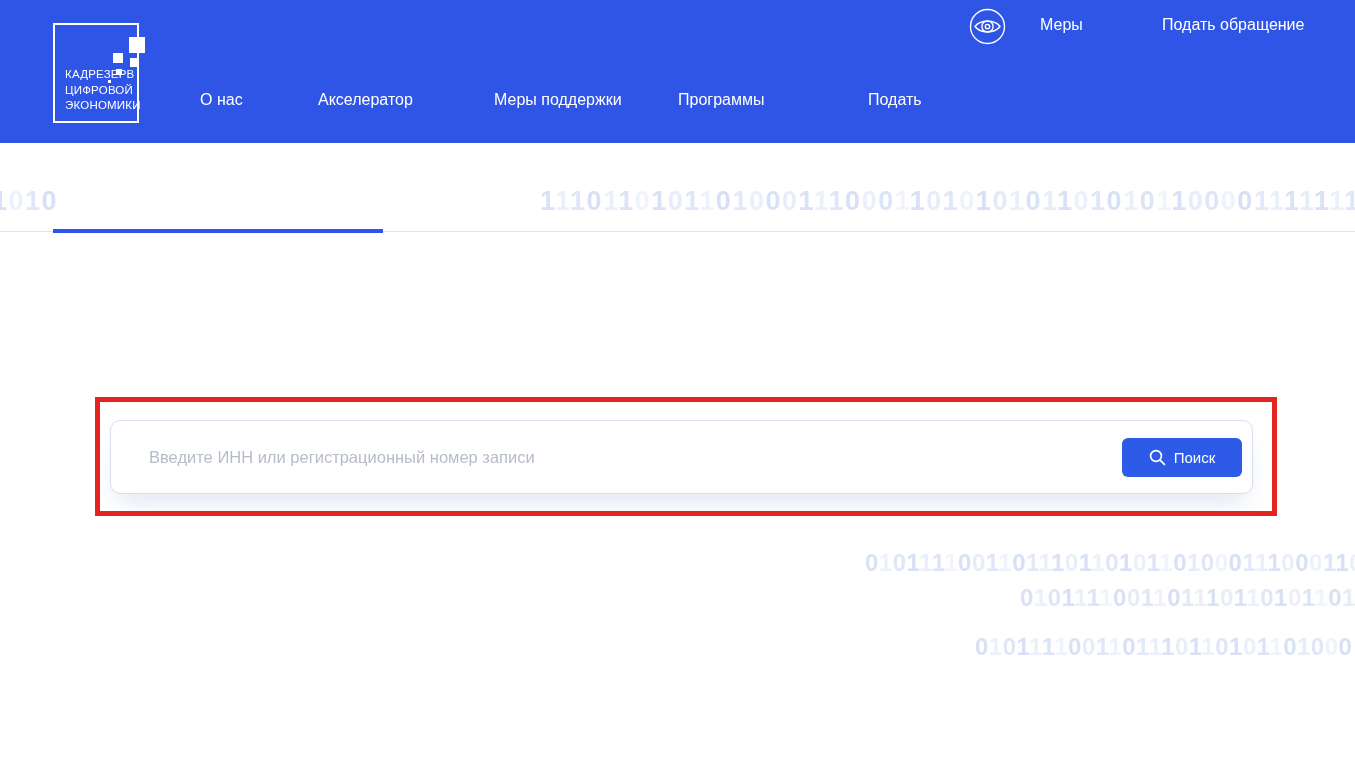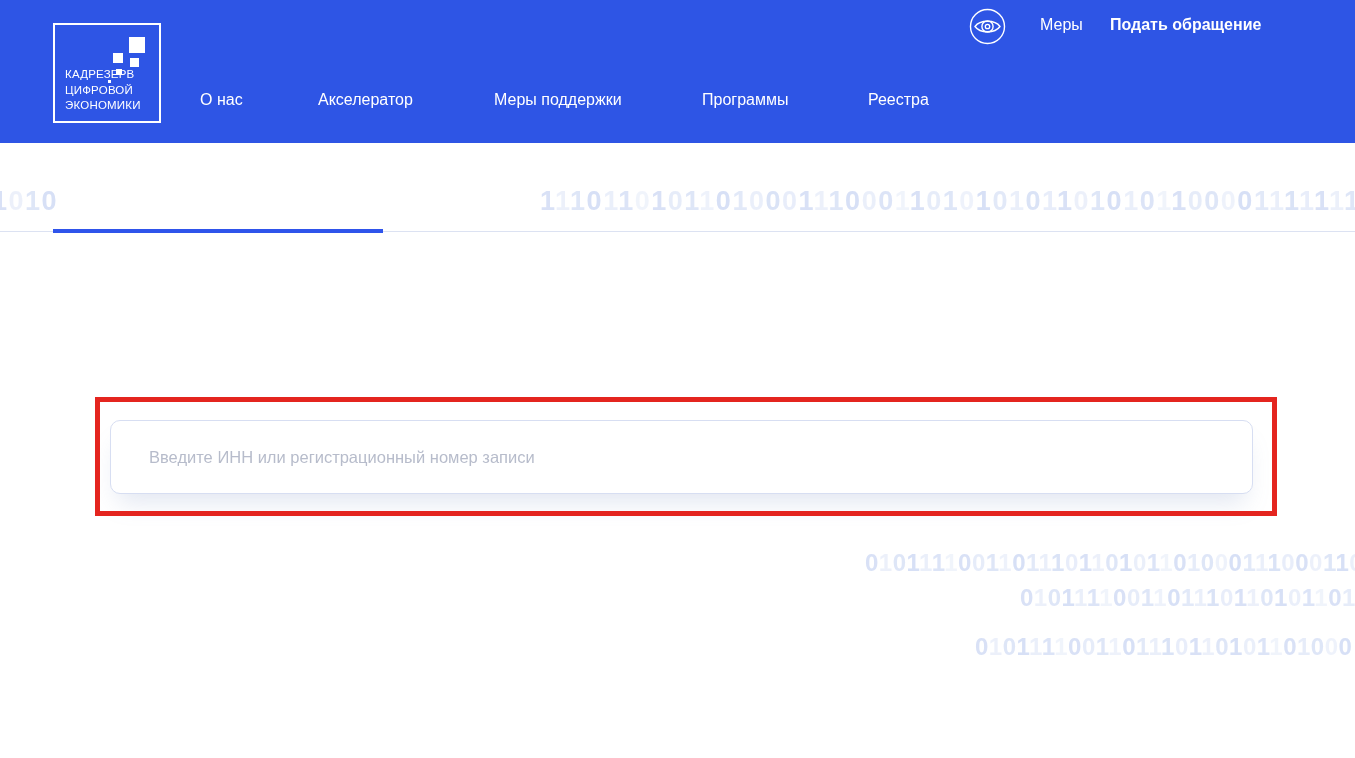--- a/index.html
+++ b/index.html
@@ -3,36 +3,36 @@
 <meta charset="utf-8">
 <style>
   html,body{margin:0;padding:0;background:#eef0f4;}
   .canvas{
     position:relative;width:1355px;height:758px;overflow:hidden;
     background:#ffffff;font-family:"Liberation Sans","DejaVu Sans",sans-serif;
     margin:0 auto;
   }
   
   .header{position:absolute;top:0;left:0;width:100%;height:143px;background:#2E55E5;z-index:5;}
-  .logo{position:absolute;left:53px;top:23px;width:108px;height:100px;border:2px solid #fff;box-sizing:border-box;cursor:pointer;}
+  .logo{position:absolute;left:53px;top:23px;width:86px;height:100px;border:2px solid #fff;box-sizing:border-box;cursor:pointer;}
   .logo .px{position:absolute;background:#fff;}
   .px1{left:74px;top:12px;width:16px;height:16px;}
   .px2{left:58px;top:28px;width:10px;height:10px;}
   .px3{left:75px;top:33px;width:9px;height:9px;}
   .px4{left:61px;top:44px;width:6px;height:6px;}
   .px5{left:53px;top:55px;width:3px;height:3px;}
   .logo-text{position:absolute;left:10px;bottom:8px;color:#fff;font-size:11.5px;line-height:1.32;letter-spacing:.2px;white-space:pre-line;}
   .nav-link{position:absolute;top:91px;color:#fff;font-size:16px;cursor:pointer;white-space:nowrap;}
-  .nl1{left:200px;} .nl2{left:318px;} .nl3{left:494px;} .nl4{left:702px;} .nl5{left:868px;}
+  .nl1{left:200px;} .nl2{left:318px;} .nl3{left:494px;} .nl4{left:678px;} .nl5{left:868px;}
   .join-btn{position:absolute;left:975px;top:77px;width:278px;height:48px;box-sizing:border-box;
     border:2px solid #fff;background:transparent;color:#fff;font-size:15px;font-weight:700;
     font-family:inherit;cursor:pointer;border-radius:2px;}
   .eye-wrap{position:absolute;left:969px;top:8px;width:37px;height:37px;cursor:pointer;}
   .topbar-link{position:absolute;top:16px;color:#fff;font-size:16px;font-weight:500;cursor:pointer;white-space:nowrap;}
-  .tb1{left:1040px;} .tb2{left:1110px;font-weight:bold;}
+  .tb1{left:1040px;} .tb2{left:1162px;}
   
   .binary{position:absolute;white-space:nowrap;font-weight:700;color:#D7E0F6;z-index:1;user-select:none;}
   .bin-title{top:186px;font-size:27px;letter-spacing:1.5px;}
   .bt-left{left:-8px;}
   .bt-right{left:540px;}
   .bin-row{font-size:24px;letter-spacing:.5px;}
   .br1{left:865px;top:549px;}
   .br2{left:1020px;top:584px;}
   .br3{left:975px;top:633px;}
   
@@ -75,21 +75,21 @@
       <div class="px px5"></div>
       <div class="logo-text">КАДРЕЗЕРВ
 ЦИФРОВОЙ
 ЭКОНОМИКИ</div>
     </div>
 
     <div class="nav-link nl1">О нас</div>
     <div class="nav-link nl2">Акселератор</div>
     <div class="nav-link nl3">Меры поддержки</div>
     <div class="nav-link nl4">Программы</div>
-    <div class="nav-link nl5">Реестра</div>
+    <div class="nav-link nl5">Подать</div>
 
 
     <div class="eye-wrap">
       <svg width="37" height="37" viewBox="0 0 37 37" fill="none">
         <circle cx="18.5" cy="18.5" r="17" stroke="#ffffff" stroke-width="1.4"></circle>
         <path d="M6 18.5 C11 11.5 26 11.5 31 18.5 C26 25.5 11 25.5 6 18.5 Z" stroke="#ffffff" stroke-width="1.4" fill="none"></path>
         <circle cx="18.5" cy="18.5" r="5.6" stroke="#ffffff" stroke-width="1.4" fill="none"></circle>
         <circle cx="18.5" cy="18.5" r="2.2" stroke="#ffffff" stroke-width="1.3" fill="none"></circle>
       </svg>
     </div>
@@ -98,15 +98,22 @@
   </div>
 
   <div class="title-divider"></div>
   <div class="title-underline"></div>
 
 
   <div class="highlight-box"></div>
 
   <div class="search-field">
     <input class="search-input" type="text" placeholder="Введите ИНН или регистрационный номер записи" style="">
+    <button class="search-btn">
+      <svg width="17" height="17" viewBox="0 0 17 17" fill="none">
+        <circle cx="7" cy="7" r="5.4" stroke="#ffffff" stroke-width="1.7"></circle>
+        <line x1="11.2" y1="11.2" x2="15.4" y2="15.4" stroke="#ffffff" stroke-width="1.7" stroke-linecap="round"></line>
+      </svg>
+      <span>Поиск</span>
+    </button>
   </div>
 
 </div>
 
 </body></html>

